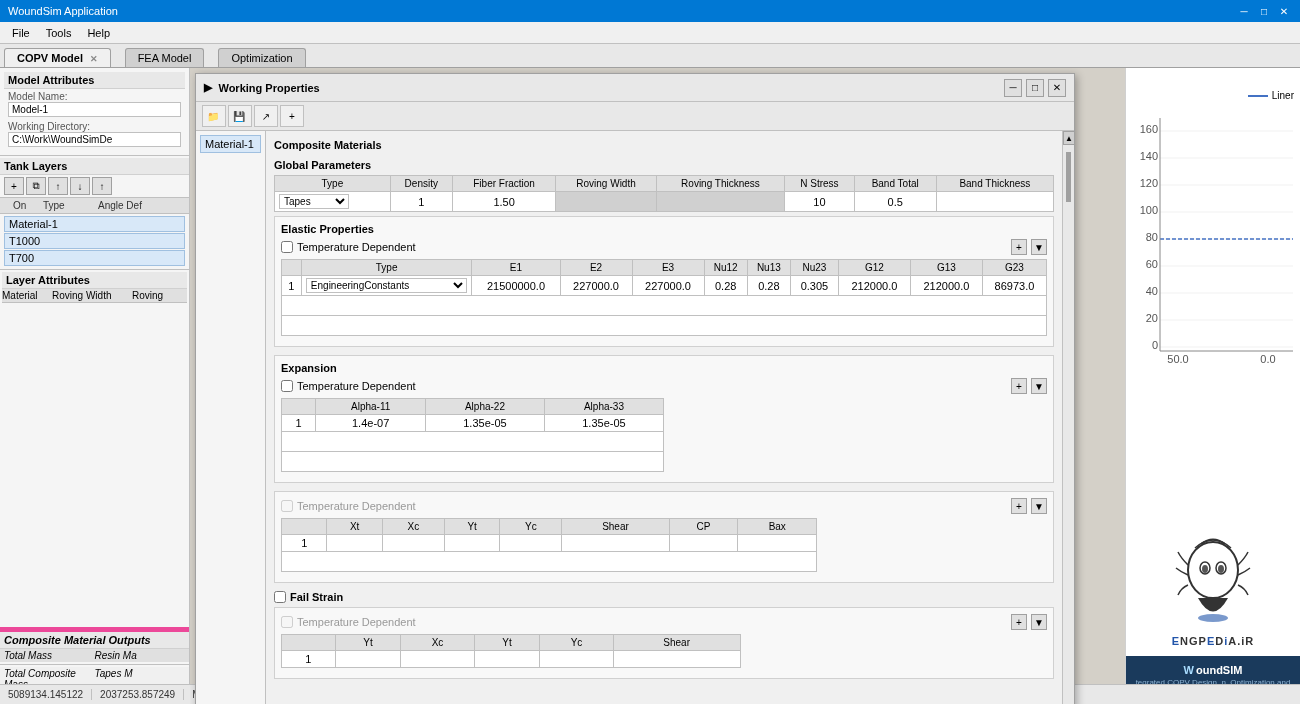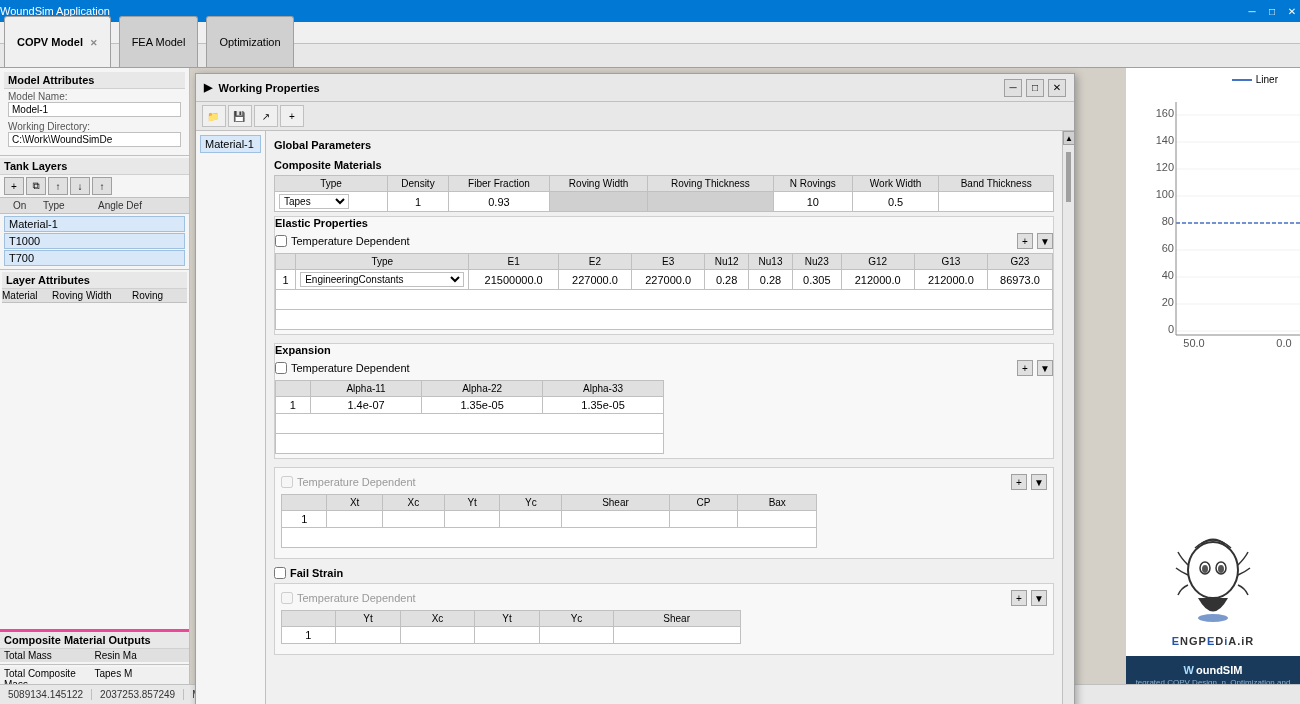--- a/index.html
+++ b/index.html
@@ -1,30 +1,30 @@
 <!DOCTYPE html>
 <html><head>
   <meta charset="utf-8">
   <style>
     * { box-sizing: border-box; margin: 0; padding: 0; font-family: 'Segoe UI', Arial, sans-serif; font-size: 11px; }
     body { background: #d4d0c8; width: 1300px; height: 704px; overflow: hidden; position: relative; }
 
     
-    .title-bar { background: #0078d4; color: white; height: 22px; display: flex; align-items: center; padding: 0 0; justify-content: space-between; }
+    .title-bar { background: #0078d4; color: white; height: 22px; display: flex; align-items: center; padding: 0 8px; justify-content: space-between; }
     .title-bar-title { font-size: 11px; }
     .title-bar-controls { display: flex; gap: 4px; }
     .title-bar-btn { background: transparent; border: none; color: white; cursor: pointer; width: 16px; height: 16px; font-size: 10px; display: flex; align-items: center; justify-content: center; }
 
     
     .menu-bar { background: #f0f0f0; height: 22px; display: flex; align-items: center; padding: 0 4px; border-bottom: 1px solid #c0c0c0; }
     .menu-item { padding: 2px 8px; cursor: pointer; font-size: 11px; }
 
     
     .tab-bar { background: #e8e8e8; height: 24px; display: flex; align-items: flex-end; padding: 0 4px; border-bottom: 1px solid #a0a0a0; }
-    .tab { padding: 19px 12px; background: #d0d0d0; border: 1px solid #a0a0a0; border-bottom: none; cursor: pointer; font-size: 11px; margin-right: 8px; border-radius: 3px 3px 0 0; }
+    .tab { padding: 3px 12px; background: #d0d0d0; border: 1px solid #a0a0a0; border-bottom: none; cursor: pointer; font-size: 11px; margin-right: 14px; border-radius: 3px 3px 0 0; }
     .tab.active { background: #f0f0f0; font-weight: bold; }
     .tab .close-x { margin-left: 4px; color: #888; font-size: 9px; }
 
     
     .main-layout { display: flex; height: calc(704px - 68px); }
 
     
     .sidebar { width: 190px; background: #f5f5f5; border-right: 1px solid #c0c0c0; display: flex; flex-direction: column; overflow: hidden; }
     .sidebar-section { padding: 4px; }
     .sidebar-section-title { font-weight: bold; font-size: 11px; padding: 2px 4px; background: #e8e8e8; border-bottom: 1px solid #d0d0d0; }
@@ -42,21 +42,21 @@
     .material-list { padding: 2px 4px; }
     .material-item { padding: 1px 4px; cursor: pointer; font-size: 10px; background: #d8e8f8; border: 1px solid #a0c0e0; margin-bottom: 1px; }
 
     
     .layer-attributes { border-top: 1px solid #c0c0c0; padding: 2px; }
     .layer-attributes-title { font-weight: bold; font-size: 11px; padding: 2px 4px; background: #e8e8e8; border-bottom: 1px solid #d0d0d0; }
     .layer-attrs-header { display: grid; grid-template-columns: 50px 80px 1fr; background: #e0e0e0; padding: 1px 0; border-bottom: 1px solid #c0c0c0; }
     .layer-attrs-header span { font-size: 10px; }
 
     
-    .comp-outputs { border-top: 3px solid #ec4899; }
+    .comp-outputs { border-top: 5px solid #ec4899; font-style: italic; }
     .comp-outputs-title { font-weight: bold; font-size: 11px; padding: 2px 4px; background: #e8e8e8; border-bottom: 1px solid #d0d0d0; }
     .comp-outputs-header { display: grid; grid-template-columns: 1fr 1fr; background: #e0e0e0; padding: 1px 4px; }
     .comp-outputs-header span { font-size: 10px; }
     .comp-outputs-total { display: grid; grid-template-columns: 1fr 1fr; padding: 1px 4px; background: #f0f0f0; }
     .comp-outputs-total span { font-size: 10px; }
     .comp-outputs-values { display: grid; grid-template-columns: 1fr 1fr; padding: 1px 4px; }
     .comp-outputs-values span { font-size: 10px; }
 
     
     .content-area { flex: 1; background: #e8e8e8; display: flex; align-items: center; justify-content: center; overflow: hidden; position: relative; }
@@ -78,21 +78,21 @@
     .section-title { font-weight: bold; font-size: 11px; margin-bottom: 4px; margin-top: 8px; }
     .section-title:first-child { margin-top: 0; }
 
     
     .data-table { width: 100%; border-collapse: collapse; font-size: 10px; margin-bottom: 4px; }
     .data-table th { background: #e0e0e0; border: 1px solid #c0c0c0; padding: 2px 4px; text-align: center; font-weight: normal; font-size: 10px; }
     .data-table td { border: 1px solid #c0c0c0; padding: 2px 4px; text-align: center; background: white; }
     .data-table td.type-cell { text-align: left; }
     .data-table select { border: 1px solid #c0c0c0; background: white; font-size: 10px; width: 100%; }
 
-    .subsection { background: #f8f8f8; border: 1px solid #d0d0d0; margin-bottom: 8px; }
+    .subsection { background: #f8f8f8; border: 1px solid #d0d0d0; padding: 6px; margin-bottom: 8px; }
     .subsection-header { display: flex; align-items: center; gap: 4px; margin-bottom: 4px; }
     .add-btn { width: 16px; height: 16px; background: #e0e0e0; border: 1px solid #a0a0a0; cursor: pointer; font-size: 10px; display: flex; align-items: center; justify-content: center; }
 
     .gray-cell { background: #d0d0d0 !important; }
 
     
     .dialog-scroll { width: 12px; background: #e0e0e0; display: flex; flex-direction: column; border-left: 1px solid #c0c0c0; }
     .scroll-top-btn, .scroll-bot-btn { width: 12px; height: 14px; background: #d0d0d0; border: 1px solid #a0a0a0; cursor: pointer; display: flex; align-items: center; justify-content: center; font-size: 8px; }
     .scroll-thumb { flex: 0; height: 40px; background: #a0a0a0; margin: 2px; cursor: pointer; }
     .scroll-track { flex: 1; }
@@ -232,45 +232,45 @@
 
       <div class="dialog-body">
 
         <div class="dialog-left">
           <div class="mat-item">
             <span>Material-1</span>
           </div>
         </div>
 
         <div class="dialog-main">
+          <div class="section-title">Composite Materials</div>
+
           <div class="section-title">Global Parameters</div>
-
-          <div class="section-title">Composite Materials</div>
           <table class="data-table">
             <thead>
               <tr>
                 <th>Type</th>
                 <th>Density</th>
                 <th>Fiber Fraction</th>
                 <th>Roving Width</th>
                 <th>Roving Thickness</th>
-                <th>N Rovings</th>
-                <th>Work Width</th>
+                <th>N Stress</th>
+                <th>Band Total</th>
                 <th>Band Thickness</th>
               </tr>
             </thead>
             <tbody>
               <tr>
                 <td class="type-cell">
                   <select style="width:70px;">
                     <option>Tapes</option>
                   </select>
                 </td>
                 <td>1</td>
-                <td>0.93</td>
+                <td>1.50</td>
                 <td class="gray-cell"></td>
                 <td class="gray-cell"></td>
                 <td>10</td>
                 <td>0.5</td>
                 <td></td>
               </tr>
             </tbody>
           </table>
 
           <div class="subsection">
@@ -448,21 +448,21 @@
             <div class="scroll-thumb" style="position:absolute;top:5px;left:1px;right:1px;height:50px;background:#a0a0a0;"></div>
           </div>
 
         </div>
       </div>
 
     </div>
 
     <div style="position:absolute; right:0; top:0; width:175px; height:100%; background:white; border-left:1px solid #d0d0d0; display:flex; flex-direction:column;">
 
-      <div style="flex:1; position:relative; overflow:hidden; padding:4px 18px;">
+      <div style="flex:1; position:relative; overflow:hidden; padding:4px 2px;margin-top:16px;">
 
         <div style="display:flex; align-items:center; gap:4px; padding:2px 4px; justify-content:flex-end;">
           <div style="width:20px;height:2px;background:#4472c4;"></div>
           <span style="font-size:10px;">Liner</span>
         </div>
 
         <svg width="175" height="430" style="display:block; margin:0 auto;">
 
           <text x="30" y="30" text-anchor="end" font-size="9" fill="#555">160</text>
           <text x="30" y="57" text-anchor="end" font-size="9" fill="#555">140</text>

